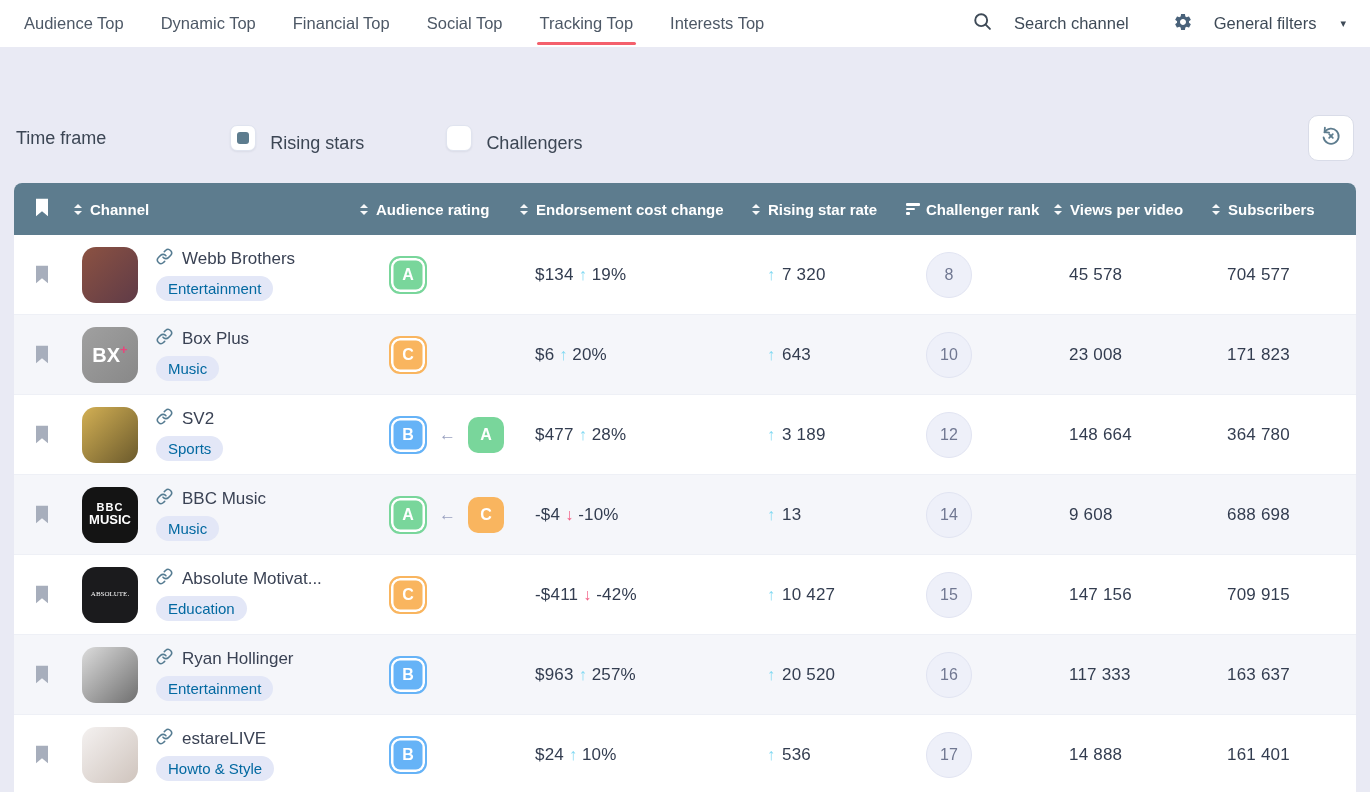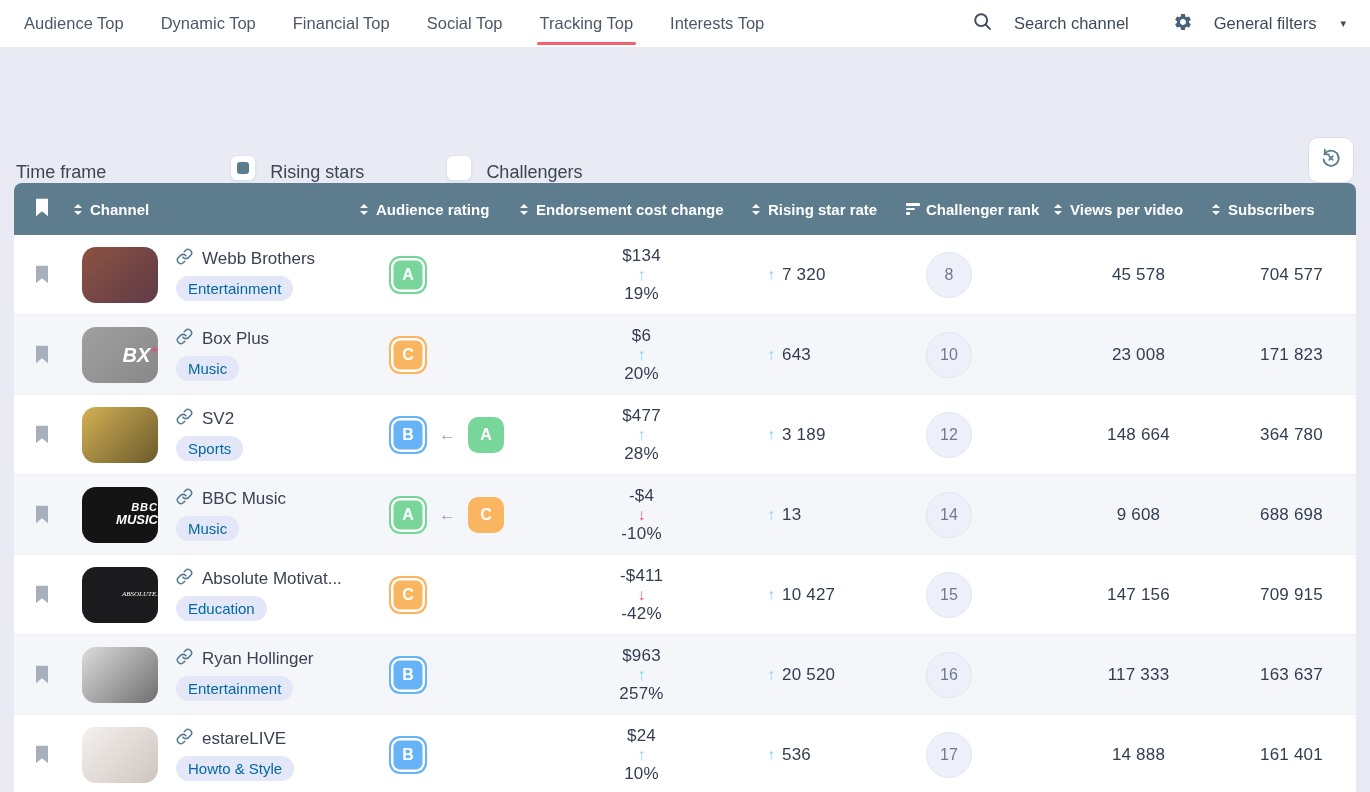--- a/index.html
+++ b/index.html
@@ -12,21 +12,21 @@
   
   .topbar { height: 47px; background: #fff; display: flex; align-items: stretch; padding: 0 24px; }
   .nav-tabs { display: flex; gap: 37px; }
   .tab { display: flex; align-items: center; font-size: 16.5px; color: #4d5866; cursor: pointer; position: relative; white-space: nowrap; }
   .tab.active::after { content: ""; position: absolute; left: -3px; right: -3px; bottom: 2px; height: 3px; border-radius: 2px; background: #f4606c; }
   .topbar-right { margin-left: auto; display: flex; align-items: center; gap: 44px; }
   .tb-btn { display: flex; align-items: center; gap: 21px; font-size: 16.5px; color: #3e4a57; cursor: pointer; white-space: nowrap; }
   .caret { font-size: 11px; color: #3e4a57; margin-left: 3px; line-height: 1; }
 
   
-  .filter-bar { display: flex; align-items: flex-end; padding: 46px 16px 0 16px; height: 136px; }
+  .filter-bar { display: flex; align-items: center; padding: 46px 16px 0 16px; height: 136px; }
   .tf-label { font-size: 18px; color: #3c4654; margin-right: 36px; }
   .segmented { display: flex; align-items: stretch; height: 46px; background: #fff; border: 1px solid #c3ccd5; border-radius: 10px; position: relative; }
   .seg-btn { font-size: 17px; color: #3c4654; padding: 0 22px; display: flex; align-items: center; cursor: pointer; border-radius: 10px; background: transparent; border: none; font-family: inherit; }
   .seg-btn.selected { background: #5d7c8e; color: #fff; margin: -1px; padding: 0 24px; box-shadow: 0 1px 3px rgba(60,80,95,.35); }
   .chk-group { display: flex; align-items: center; gap: 14px; cursor: pointer; }
   .chk-group.first { margin-left: 88px; }
   .chk-group.second { margin-left: 82px; }
   .checkbox { width: 26px; height: 26px; border-radius: 7px; background: #fff; border: 1px solid #e0e4ef; box-shadow: 0 1px 2px rgba(40,50,80,.08); display: flex; align-items: center; justify-content: center; }
   .checkbox .inner { width: 12px; height: 12px; border-radius: 3px; background: #5d7c8e; display: none; }
   .checkbox.checked .inner { display: block; }
@@ -45,40 +45,40 @@
   .bars { display: flex; flex-direction: column; gap: 2px; align-items: flex-start; width: 14px; flex: none; }
   .bars i { display: block; height: 2.5px; background: #fff; border-radius: 1px; }
   .bars i:nth-child(1) { width: 14px; } .bars i:nth-child(2) { width: 9px; } .bars i:nth-child(3) { width: 4px; }
 
   .t-row { height: 80px; border-bottom: 1px solid #eef0f6; }
   .t-row:nth-child(even) { background: #f5f6fa; }
   .cell { display: flex; align-items: center; }
   .c-bm { justify-content: center; }
   .bm-ic svg { display: block; }
   .c-ch { gap: 18px; padding-left: 12px; }
-  .avatar { width: 76px; height: 56px; border-radius: 14px; flex: none; display: flex; flex-direction: column; align-items: flex-end; justify-content: center; color: #fff; line-height: 1.15; cursor: pointer; font-style: italic; }
+  .avatar { width: 56px; height: 56px; border-radius: 14px; flex: none; display: flex; flex-direction: column; align-items: center; justify-content: center; color: #fff; line-height: 1.15; cursor: pointer; }
   .av-accent { color: #e8467c; font-weight: 800; font-size: 13px; vertical-align: super; }
   .ch-info { display: flex; flex-direction: column; gap: 7px; align-items: flex-start; }
   .ch-name-row { display: flex; align-items: center; gap: 9px; }
   .ch-name { font-size: 17px; color: #3a4254; cursor: pointer; }
   .pill { font-size: 15px; color: #0369a1; background: #e3e7f7; border-radius: 13px; padding: 4px 12px; white-space: nowrap; }
   .c-rate { padding-left: 33px; gap: 12px; }
   .badge { width: 38px; height: 38px; border-radius: 11px; display: flex; align-items: center; justify-content: center; color: #fff; font-weight: 700; font-size: 16px; flex: none; }
   .badge.ring { box-shadow: inset 0 0 0 2.5px #fff; }
   .badge.c-a { background: #79d69b; border: 2px solid #79d69b; }
   .badge.c-b { background: #66b3f7; border: 2px solid #66b3f7; }
   .badge.c-c { background: #f9b55f; border: 2px solid #f9b55f; }
   .badge.solid { width: 36px; height: 36px; border: none; box-shadow: none; border-radius: 10px; }
   .prev-wrap { display: flex; align-items: center; gap: 12px; }
   .from-arrow { color: #9aa1c0; font-size: 17px; }
   .num { font-size: 17px; color: #333d50; letter-spacing: .2px; white-space: nowrap; }
   .arrow { font-size: 16px; margin: 0 5px; }
   .arrow.up { color: #83d9f2; }
   .arrow.down { color: #f25c83; }
-  .c-cost, .c-views, .c-subs { padding-left: 19px; flex-direction: column; }
+  .c-cost, .c-views, .c-subs { padding-left: 19px; }
   .c-rise { padding-left: 19px; }
   .c-rise .arrow { margin: 0 7px 0 0; }
   .c-rank { padding-left: 22px; }
   .rank-circle { width: 46px; height: 46px; border-radius: 50%; background: #eef0f9; border: 1px solid #e1e4f2; color: #717892; font-size: 16px; display: flex; align-items: center; justify-content: center; }
 </style>
 </head>
 <body>
 
 <div class="topbar">
   <div class="nav-tabs">

